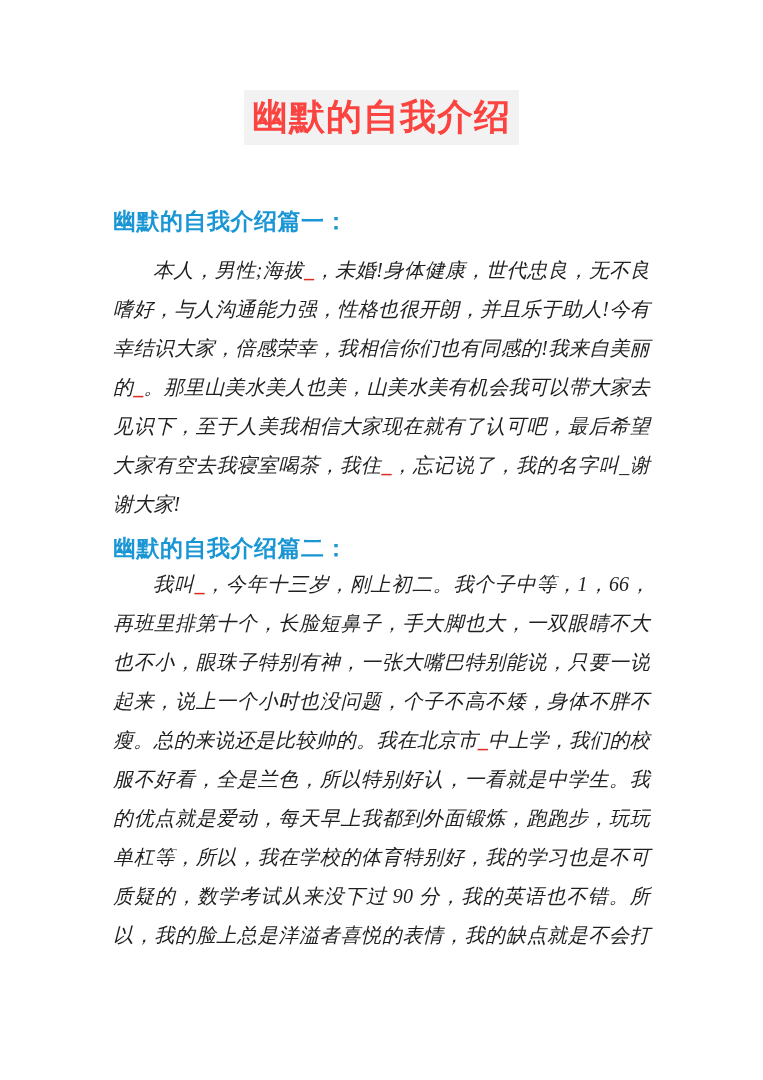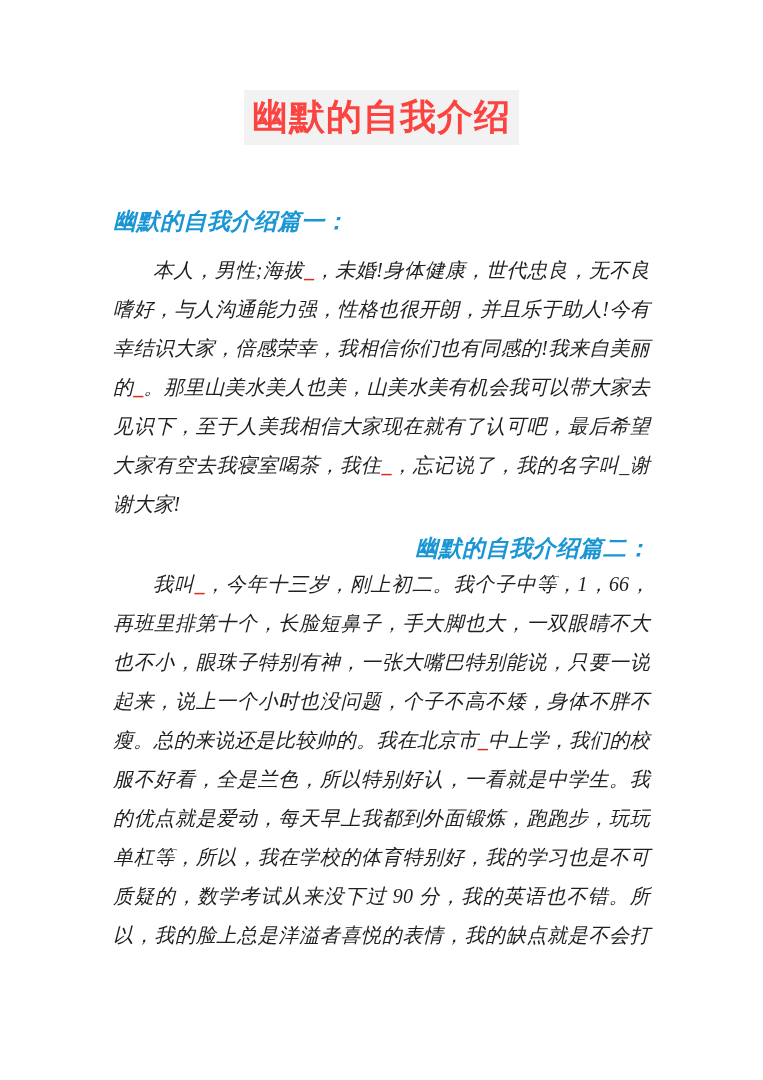--- a/index.html
+++ b/index.html
@@ -36,24 +36,23 @@
     margin: 0 113px;
   }
 
   .section-heading {
     font-family: "Liberation Sans", sans-serif;
     font-weight: bold;
     font-size: 23px;
     line-height: 32px;
     color: var(--heading-blue, #1b96d4);
     letter-spacing: 0.5px;
-    font-style: italic;
   }
   .heading-1 { margin-top: 60px; }
-  .heading-2 { margin-top: 8px; text-align: right; }
+  .heading-2 { margin-top: 8px; }
 
   .body-paragraph {
     margin-top: 14px;
     font-size: 20px;
     line-height: 39px;
     text-align: justify;
     text-justify: inter-character;
     text-indent: 2em;
     letter-spacing: 0.2px;
   }

